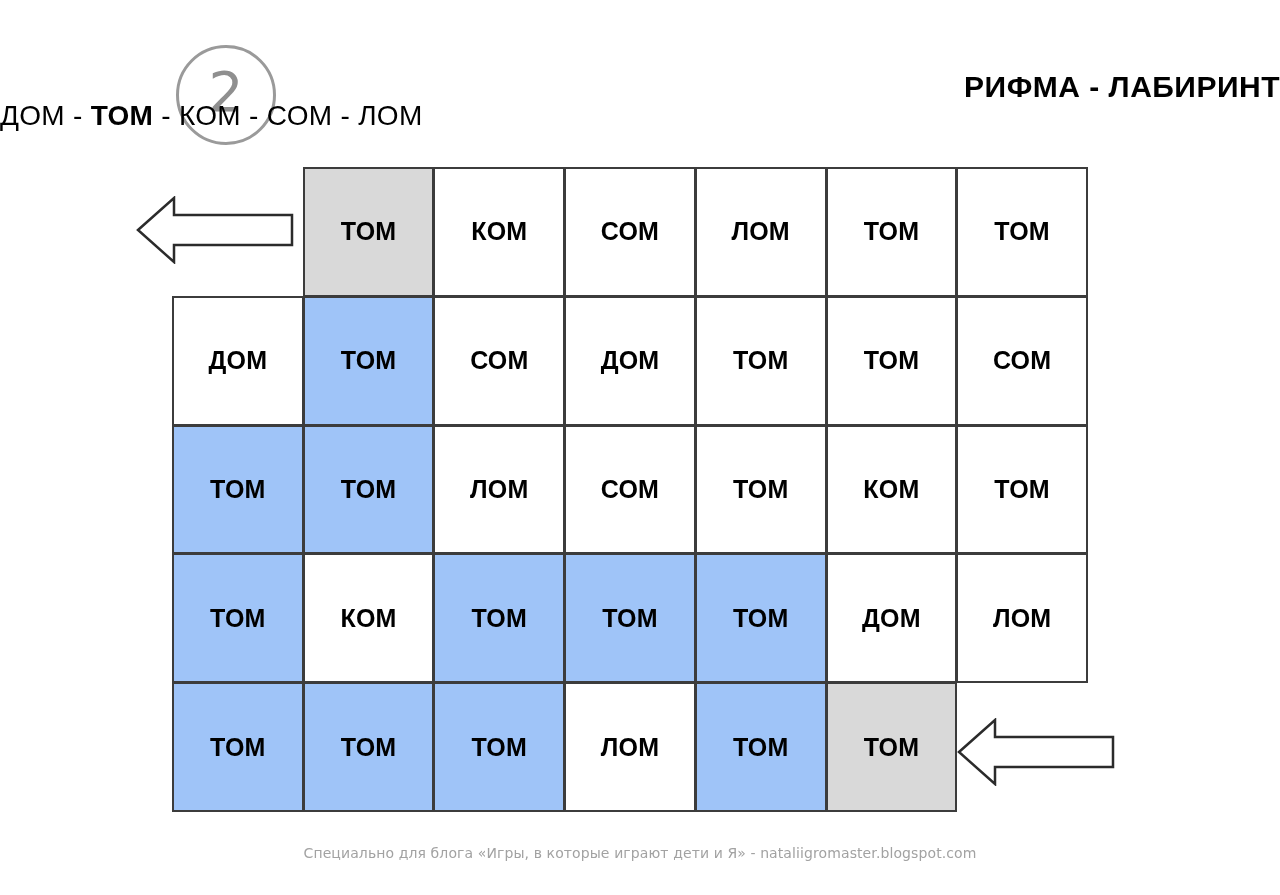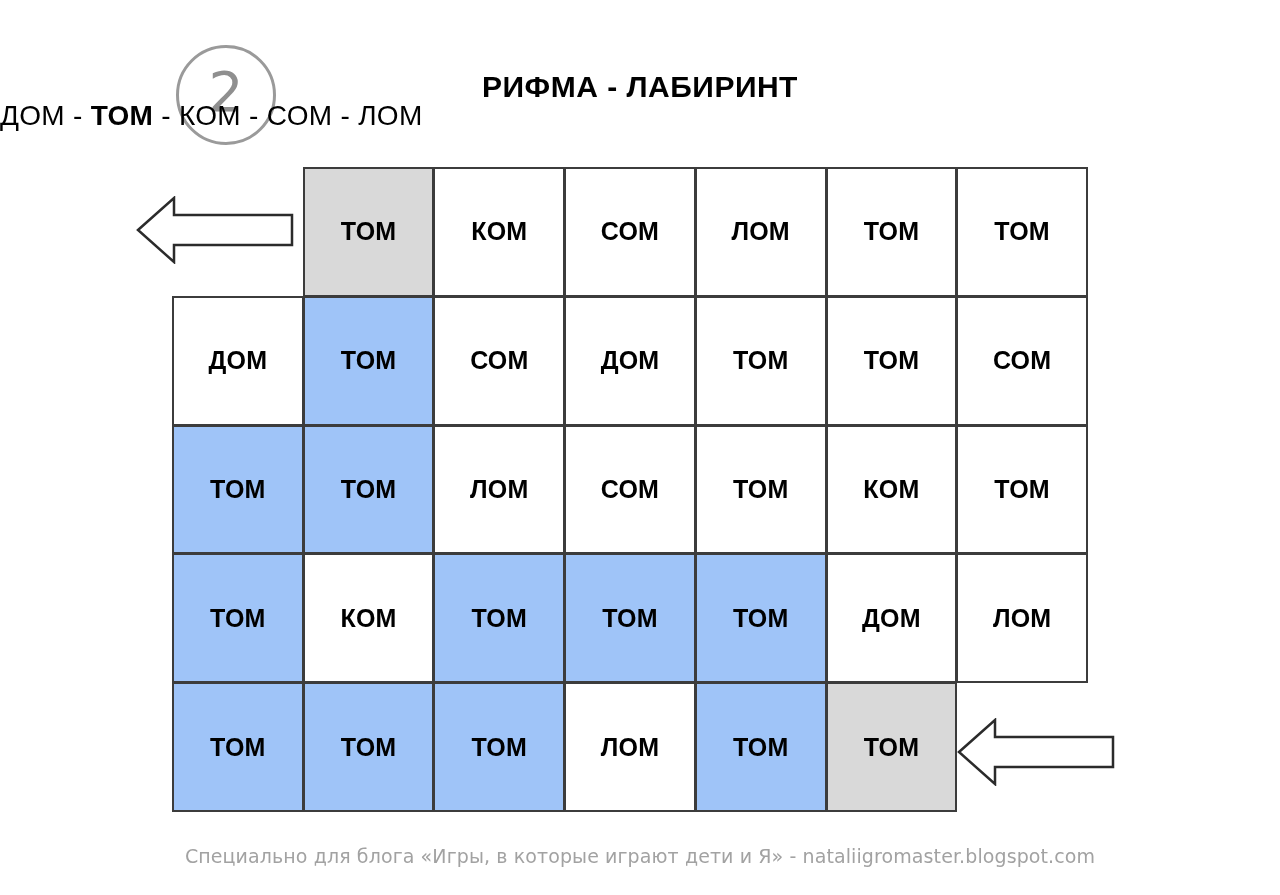--- a/index.html
+++ b/index.html
@@ -39,21 +39,21 @@
     font-weight: 400;
     padding-bottom: 6px;
   }
 
   
   .title {
     position: absolute;
     left: 0;
     right: 0;
     top: 50px;
-    text-align: center;
+    text-align: right;
     font-size: 30px;
     font-weight: bold;
     letter-spacing: 0.5px;
   }
   .subtitle {
     position: absolute;
     left: 0;
     right: 0;
     top: 100px;
     text-align: left;
@@ -119,21 +119,21 @@
     top: 718px;
   }
 
   
   .footer {
     position: absolute;
     left: 0;
     right: 0;
     top: 845px;
     text-align: center;
-    font-size: 19px;
+    font-size: 14px;
     color: #a2a2a2;
     font-family: "DejaVu Sans", sans-serif;
     letter-spacing: 0.1px;
     white-space: nowrap;
   }
 </style>
 </head>
 <body>
 
 <div class="task-badge">

